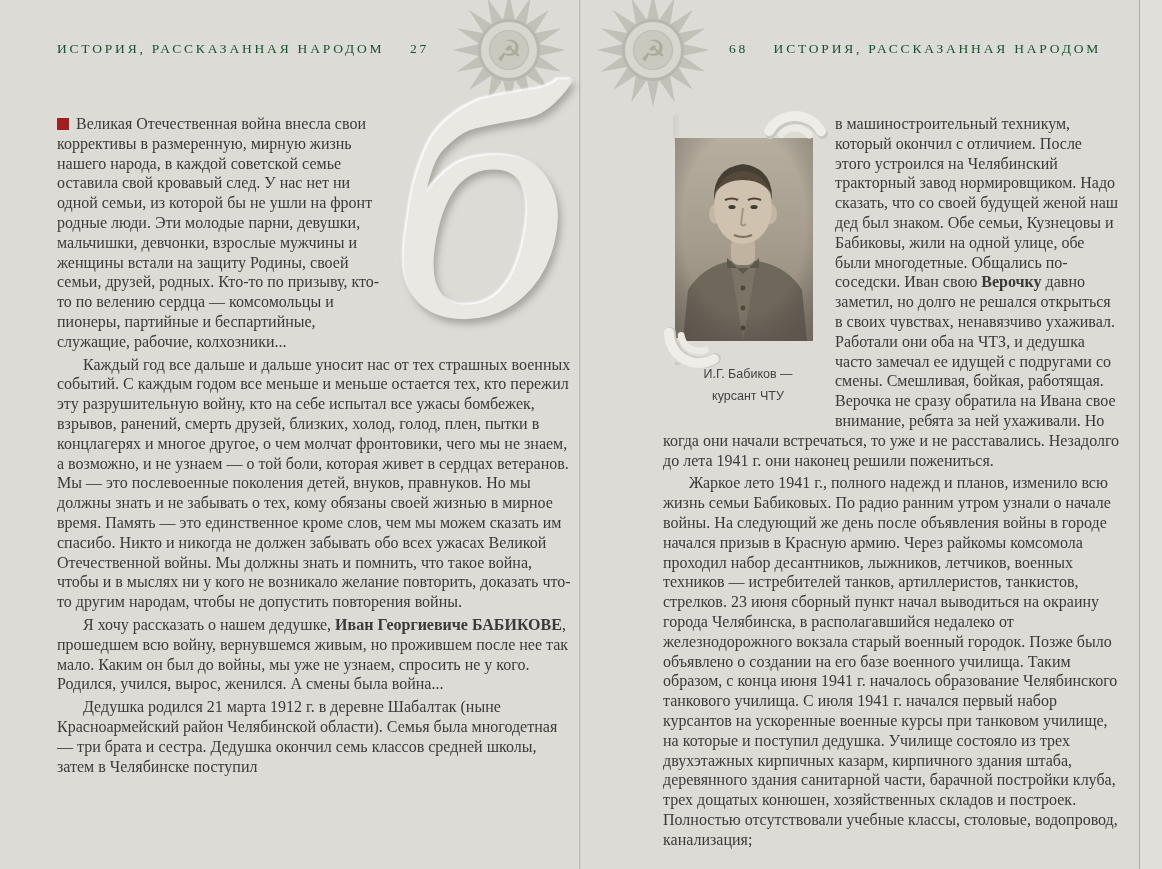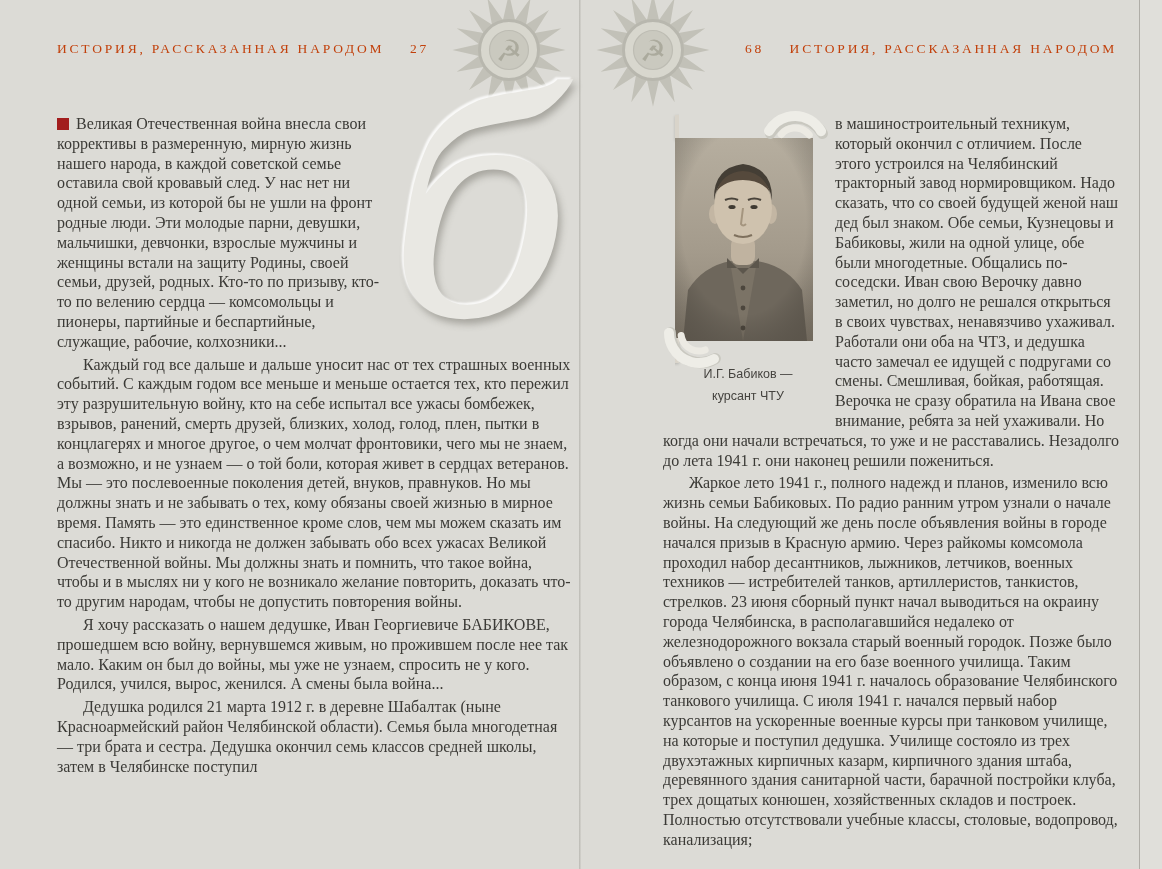--- a/index.html
+++ b/index.html
@@ -26,43 +26,43 @@
   }
   .page-edge-strip {
     position:absolute; left:1140px; top:0; width:22px; height:869px;
     background:#e0dfda;
   }
 
   
   .running-head {
     position:absolute; top:41px;
     display:flex; justify-content:space-between; align-items:baseline;
-    font-size:13.5px; letter-spacing:2.8px; color:#c2410c;
+    font-size:13.5px; letter-spacing:2.8px; color:#14532d;
   }
   .rh-left  { left:57px;  width:372px; }
-  .rh-right { left:164px; width:372px; }
+  .rh-right { left:148px; width:372px; }
   .rh-title, .rh-num { white-space:nowrap; }
 
   
   .medal {
     position:absolute; top:-14px; width:118px; height:128px; opacity:0.55;
   }
   .medal-left  { left:450px; }
   .medal-right { left:13px; }
 
   
   .text-col {
     position:absolute; top:114px;
     font-size:16px; line-height:19.8px; text-align:left;
   }
   .text-col-left  { left:57px;  width:518px; }
   .text-col-right { left:82px;  width:458px; }
   .para { margin-bottom:3px; }
   .para.indent { text-indent:26px; }
-  .bold { font-weight:normal;text-align:right; }
+  .bold { font-weight:bold;text-align:right; }
 
   .bullet {
     display:inline-block; width:12px; height:12px;
     background:#a21d1d; margin-right:7px; transform:translateY(1px);
   }
 
   
   .dropcap-box {
     float:right; width:188px; height:218px; position:relative;
   }

